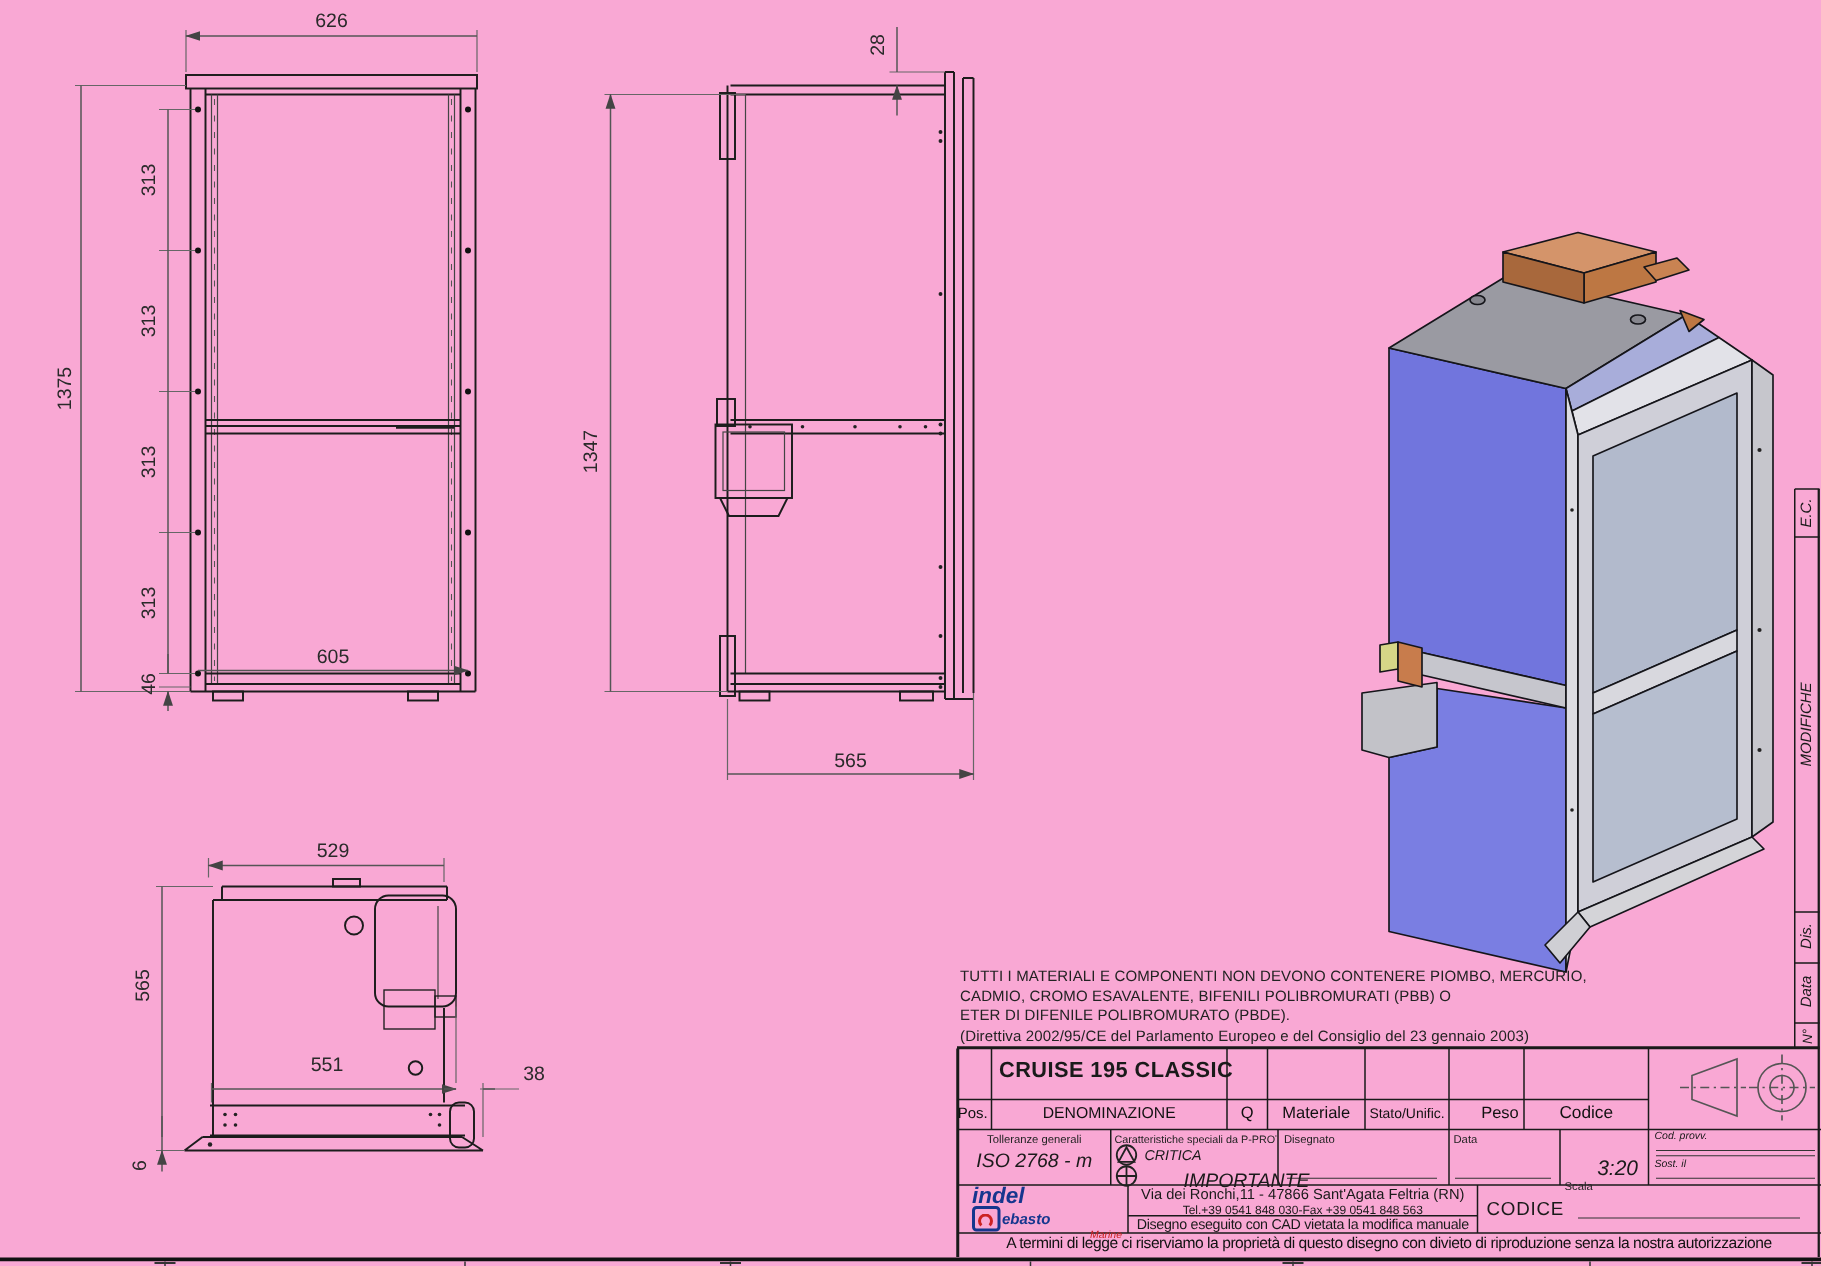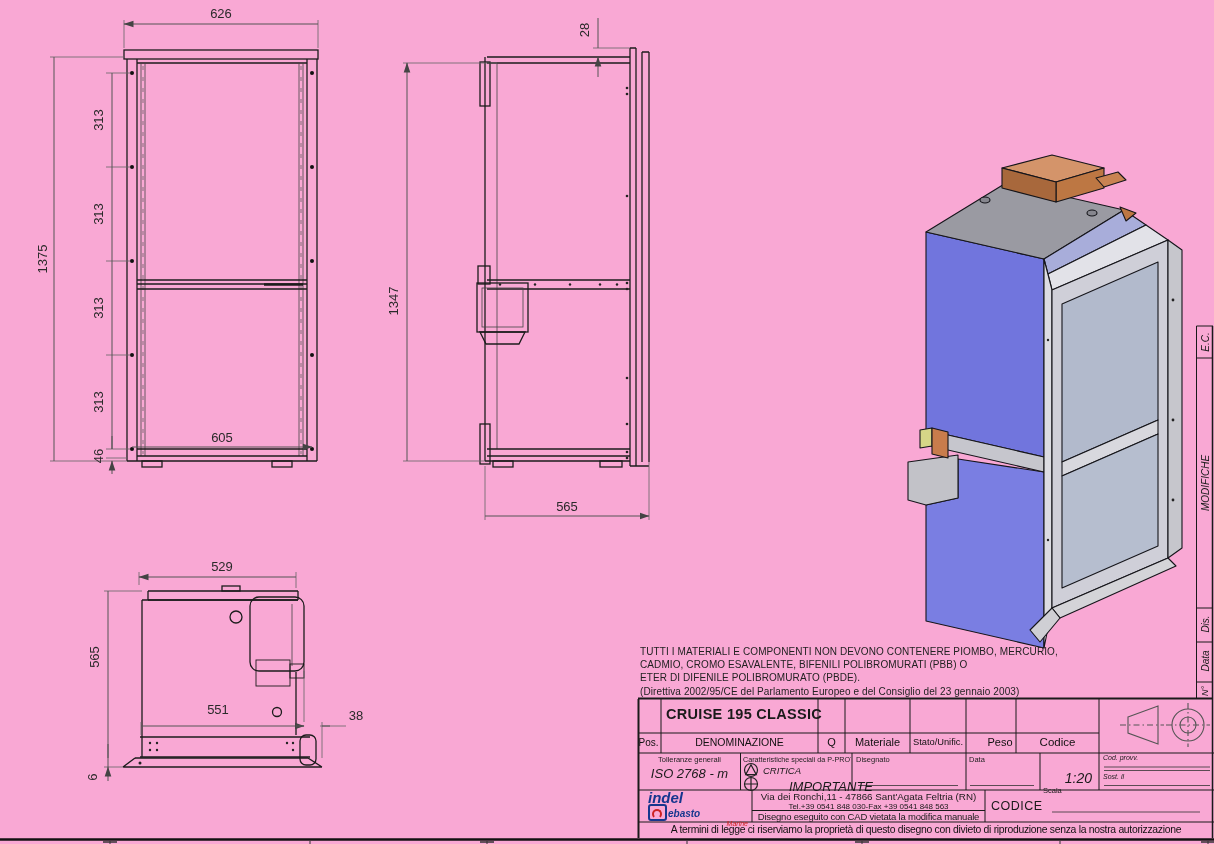--- a/index.html
+++ b/index.html
@@ -246,21 +246,21 @@
 <div class="t hdr c" style="left:1016px;width:83px;top:736px;font-size:11.5px;">Codice</div>
 
 <div class="t small c" style="left:639px;width:101px;top:755px;">Tolleranze generali</div>
 <div class="t it c" style="left:639px;width:101px;top:766px;font-size:13px;">ISO 2768 - m</div>
 <div class="t small" style="left:743px;width:108px;top:755px;font-size:7.2px;overflow:hidden;">Caratteristiche speciali da P-PROT</div>
 <div class="t it" style="left:763px;top:764.5px;font-size:9.5px;">CRITICA</div>
 <div class="t it" style="left:763px;top:778.5px;font-size:13px;margin-left:26px;">IMPORTANTE</div>
 <div class="t small" style="left:856px;top:755px;">Disegnato</div>
 <div class="t small" style="left:969px;top:755px;">Data</div>
 <div class="t small" style="left:1043px;top:786px;">Scala</div>
-<div class="t it" style="left:1040px;width:52px;top:770px;font-size:14px;text-align:right;">1:20</div>
+<div class="t it" style="left:1040px;width:52px;top:770px;font-size:14px;text-align:right;">3:20</div>
 <div class="t it" style="left:1103px;top:754px;font-size:7px;">Cod. provv.</div>
 <div class="t it" style="left:1103px;top:773px;font-size:7px;">Sost. il</div>
 
 <div class="t logo" style="left:648px;top:791px;width:100px;">
   <div class="l1">indel</div>
   <div class="l2">
         <span class="wicon"></span>
         <span>ebasto</span>
       </div>
   <div class="l3">Marine</div>

